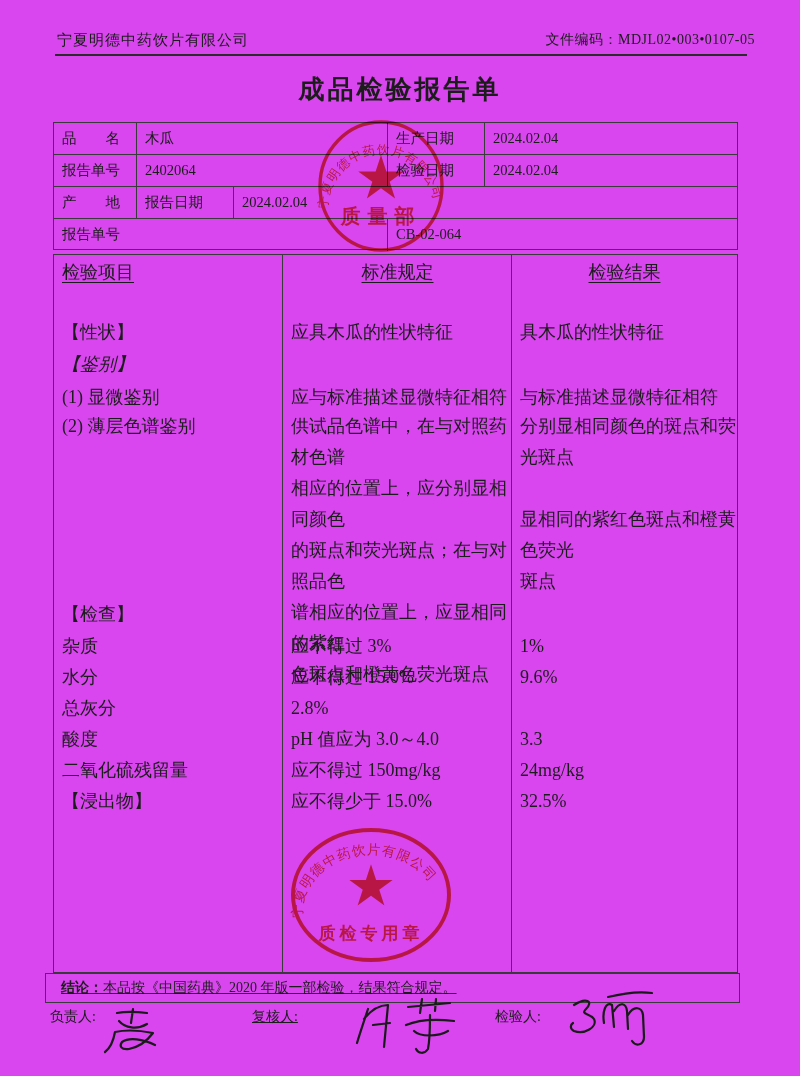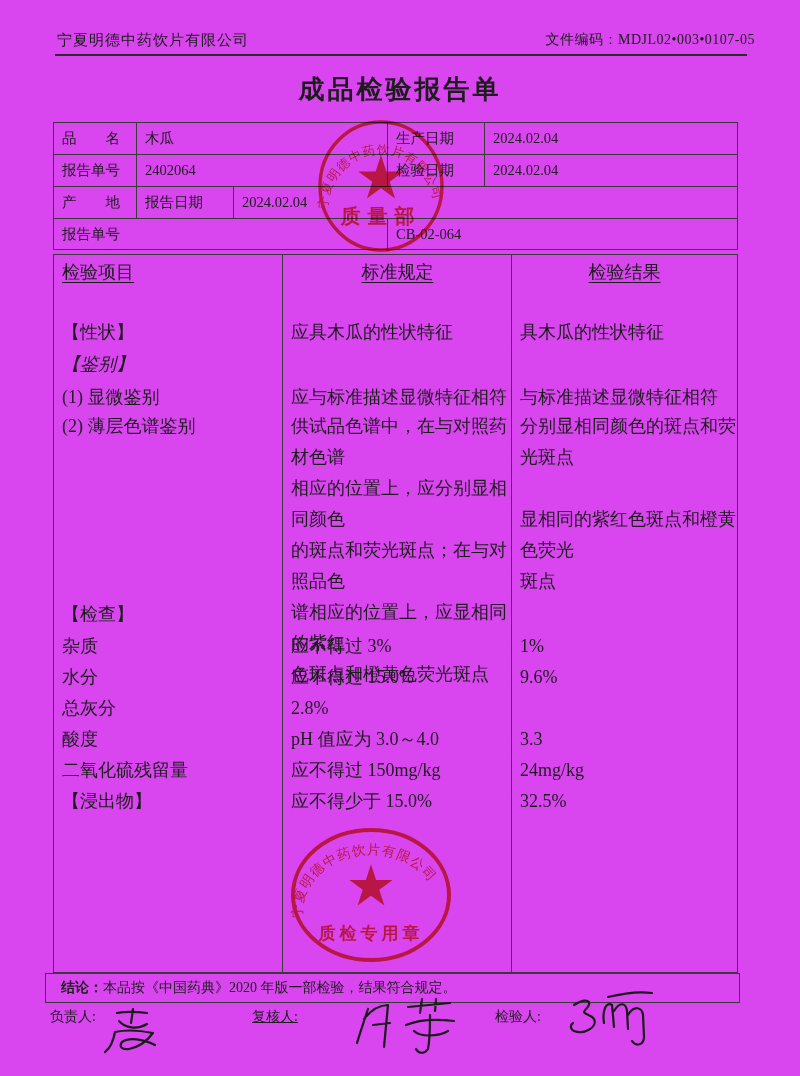--- a/index.html
+++ b/index.html
@@ -41,21 +41,21 @@
   .rrow.hdr .rc{padding-left:0;}
   .rrow.hdr .rc.c1{padding-left:8px;}
   .rrow.hdr .rc.c2,.rrow.hdr .rc.c3{text-align:center;}
   .rrow.hdr span{text-decoration:underline;text-underline-offset:4px;}
   .rrow.tall{line-height:31px;}
   .ml{white-space:pre-line;}
 
   
   .concl{position:absolute;left:45px;top:973px;width:695px;height:30px;
          border:1.6px solid #3a3a3a;box-sizing:border-box;display:flex;align-items:center;
-         padding-left:15px;font-size:14px;}
+         padding-left:15px;font-size:14px;text-decoration:underline;}
   .concl b{font-weight:700;}
   .sigrow{position:absolute;left:0;top:1003px;width:800px;height:60px;font-size:14px;}
   .siglabel{position:absolute;top:5px;}
   .sig{position:absolute;}
 
   
   .stamp{position:absolute;mix-blend-mode:multiply;opacity:.87;}
   .stamp text{fill:#d3392e;font-family:"Liberation Sans","DejaVu Sans",sans-serif;}
   .stamp .ring{fill:none;stroke:#d3392e;}
   .stamp .star{fill:#d3392e;}

